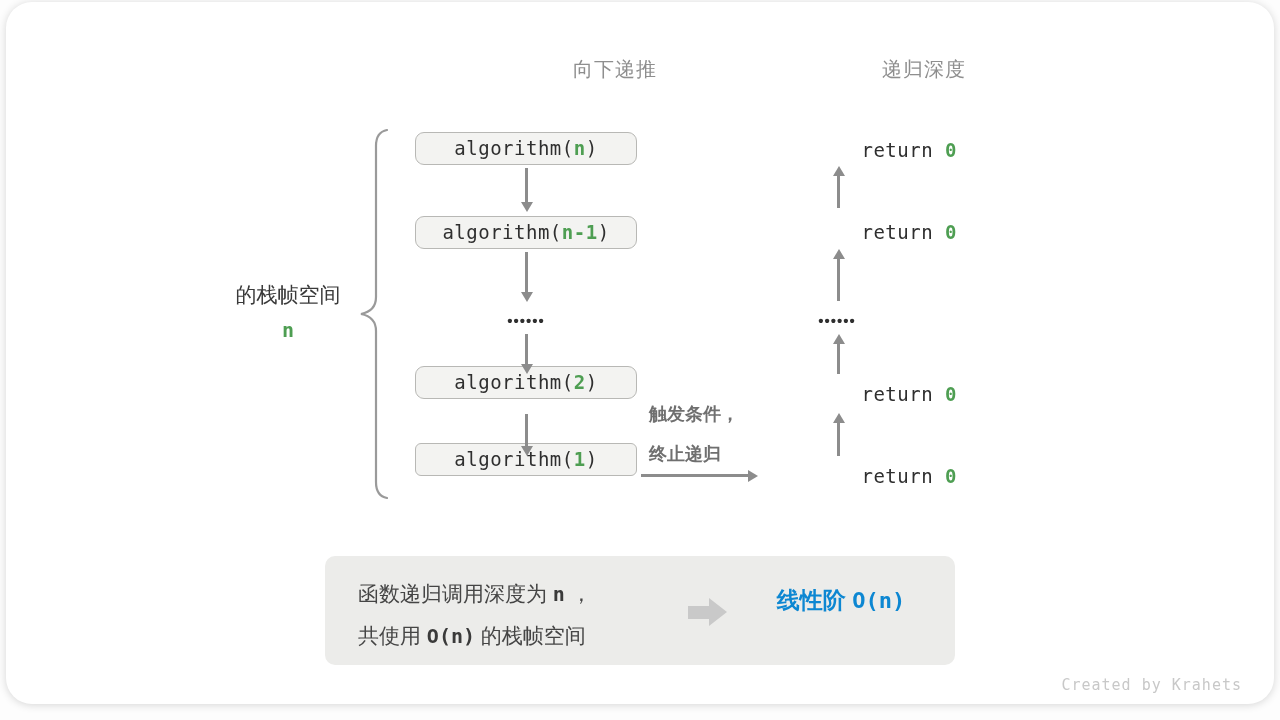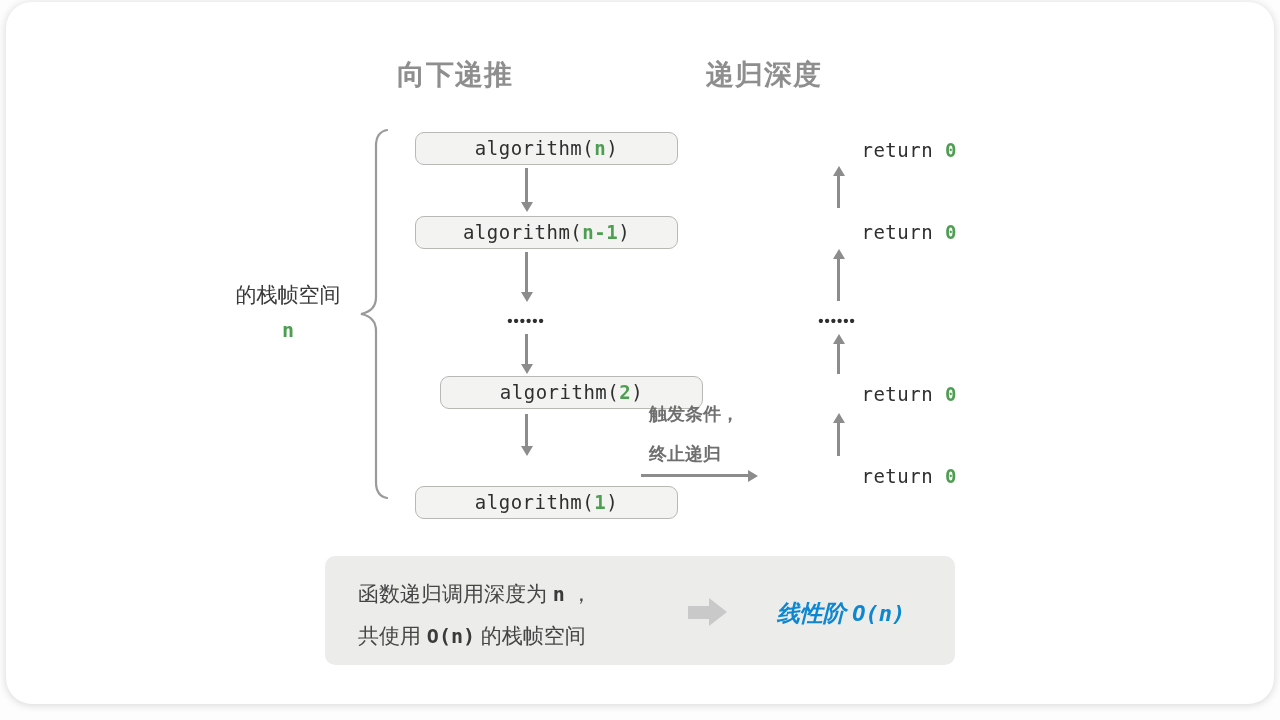--- a/index.html
+++ b/index.html
@@ -7,24 +7,24 @@
     --text-dark:#333333; --box-bg:#f3f3f1; --box-border:#b8b8b5; --panel-bg:#ececea;
     --note-gray:#6f6f6f; --watermark:#c8c8c8; --big-arrow:#c9c9c9; --brace:#9a9a9a;
   }
   *{margin:0;padding:0;box-sizing:border-box;}
   html,body{width:1280px;height:720px;overflow:hidden;background:#fdfdfd;
     font-family:"Liberation Sans","DejaVu Sans",sans-serif;}
   .canvas{position:absolute;left:6px;top:2px;width:1268px;height:702px;
     background:#ffffff;border-radius:26px;box-shadow:0 1px 8px rgba(0,0,0,0.16);}
   .stage{position:absolute;inset:0;z-index:2;}
   .abs{position:absolute;}
-  .cn-header{font-size:28px;font-weight:bold;color:var(--header-gray);
-    text-align:left;letter-spacing:1px;}
+  .cn-header{font-size:20px;font-weight:normal;color:var(--header-gray);
+    text-align:right;letter-spacing:1px;}
   .mono{font-family:"DejaVu Sans Mono","Liberation Mono",monospace;}
-  .callbox{left:415px;width:263px;height:33px;background:var(--box-bg);
+  .callbox{left:415px;width:222px;height:33px;background:var(--box-bg);
     border:1.5px solid var(--box-border);border-radius:9px;text-align:center;
     line-height:30px;font-family:"DejaVu Sans Mono","Liberation Mono",monospace;
     font-size:19px;color:#2f2f2f;letter-spacing:0.5px;}
   .green{color:var(--green);font-weight:600;}
   .ret{left:717px;width:240px;text-align:right;
     font-family:"DejaVu Sans Mono","Liberation Mono",monospace;
     font-size:19px;color:#2f2f2f;letter-spacing:0.5px;}
   .dots{width:160px;text-align:center;font-size:15px;font-weight:bold;
     color:#2f2f2f;letter-spacing:1px;}
   .arrow-down{width:3px;background:var(--arrow);}
@@ -75,24 +75,24 @@
   <svg class="abs" style="left:356px;top:127px;" width="36" height="374" viewBox="0 0 36 374">
     <path d="M31 3 Q20 5 20 19 L20 170 Q20 184 5 187 Q20 190 20 204 L20 355 Q20 369 31 371" fill="none" stroke="var(--brace)" stroke-width="2.2" stroke-linecap="round"></path>
   </svg>
 
   <div class="abs callbox" style="top:132px;">
     <span>algorithm(</span><span class="green">n</span><span>)</span>
   </div>
   <div class="abs callbox" style="top:216px;">
     <span>algorithm(</span><span class="green">n-1</span><span>)</span>
   </div>
-  <div class="abs callbox" style="top:376px;margin-left:25px;">
+  <div class="abs callbox" style="top:366px;">
     <span>algorithm(</span><span class="green">2</span><span>)</span>
   </div>
-  <div class="abs callbox" style="top:486px;">
+  <div class="abs callbox" style="top:443px;border-radius:6px;">
     <span>algorithm(</span><span class="green">1</span><span>)</span>
   </div>
 
   <div class="abs dots" style="left:446px;top:312px;">••••••</div>
   <div class="abs dots" style="left:757px;top:312px;">••••••</div>
 
   <div class="abs arrow-down" style="left:525px;top:168px;height:34px;"></div>
   <div class="abs arrow-down" style="left:525px;top:252px;height:40px;"></div>
   <div class="abs arrow-down" style="left:525px;top:334px;height:30px;"></div>
   <div class="abs arrow-down" style="left:525px;top:414px;height:32px;"></div>
@@ -131,19 +131,20 @@
       <span>共使用 </span><span class="sum-mono">O(</span><span class="sum-mono green">n</span><span class="sum-mono">)</span><span> 的栈帧空间</span>
     </div>
   </div>
 
   <div class="abs" style="left:688px;top:598px;width:39px;height:29px;">
     <div class="big-arrow-rect"></div>
     <div class="big-arrow-tri"></div>
   </div>
 
   <div class="abs" style="left:731px;top:572px;width:220px;">
-    <div class="result-line" style="margin-top:26px;font-style:italic;">
+    <div class="result-line" style="margin-top:13px;">
       <span>线性阶 </span><span class="mono">O(n)</span>
     </div>
   </div>
 
+  <div class="abs watermark">Created by Krahets</div>
 
 </div>
 
 </body></html>

